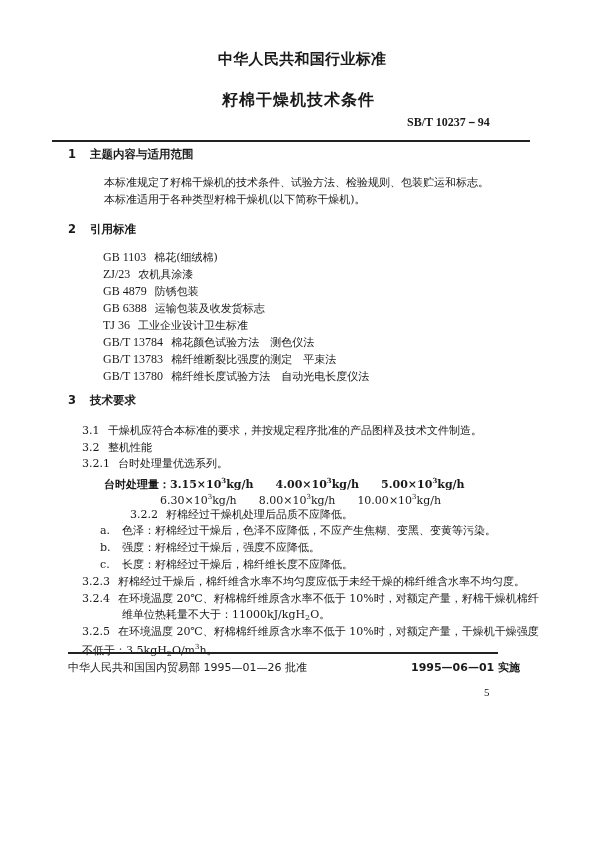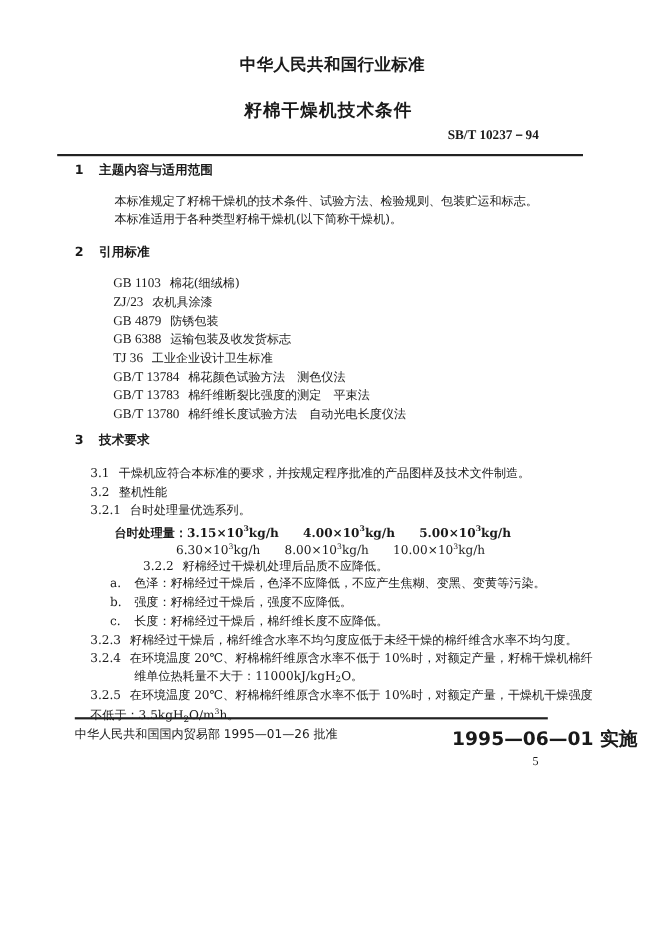--- a/index.html
+++ b/index.html
@@ -11,21 +11,21 @@
   .std-code { left: 407px; top: 114px; font-family: "Liberation Serif", serif; font-weight: bold; font-size: 12px; }
   .rule { position: absolute; height: 2px; background: #222; }
   .sec { font-family: "DejaVu Sans", sans-serif; font-weight: bold; font-size: 11.5px; }
   .sec .num { display: inline-block; width: 22px; }
   .body { font-size: 11px; }
   .ref .code { display: inline-block; font-family: "Liberation Serif", serif; font-size: 12px; margin-right: 8px; }
   .para { font-size: 11px; line-height: 17px; }
   .sub { font-size: 8px; vertical-align: -2px; }
   .sup { font-size: 7px; vertical-align: 5px; }
   .footer-left { left: 68px; top: 660px; font-family: "DejaVu Sans", sans-serif; font-weight: normal; font-size: 11px; }
-  .footer-right { left: 411px; top: 660px; font-family: "DejaVu Sans", sans-serif; font-weight: bold; font-size: 17px; }
+  .footer-right { left: 411px; top: 660px; font-family: "DejaVu Sans", sans-serif; font-weight: bold; font-size: 11px; }
   .page-num { left: 484px; top: 686px; font-family: "Liberation Serif", serif; font-size: 11px; }
   .cap { display: inline-block; width: 60px; }
 </style>
 </head>
 <body>
 
 <div class="abs hdr-org">中华人民共和国行业标准</div>
 <div class="abs hdr-title">籽棉干燥机技术条件</div>
 <div class="abs std-code">SB/T 10237－94</div>
 <div class="rule" style="left:52px; top:140px; width:478px;"></div>

